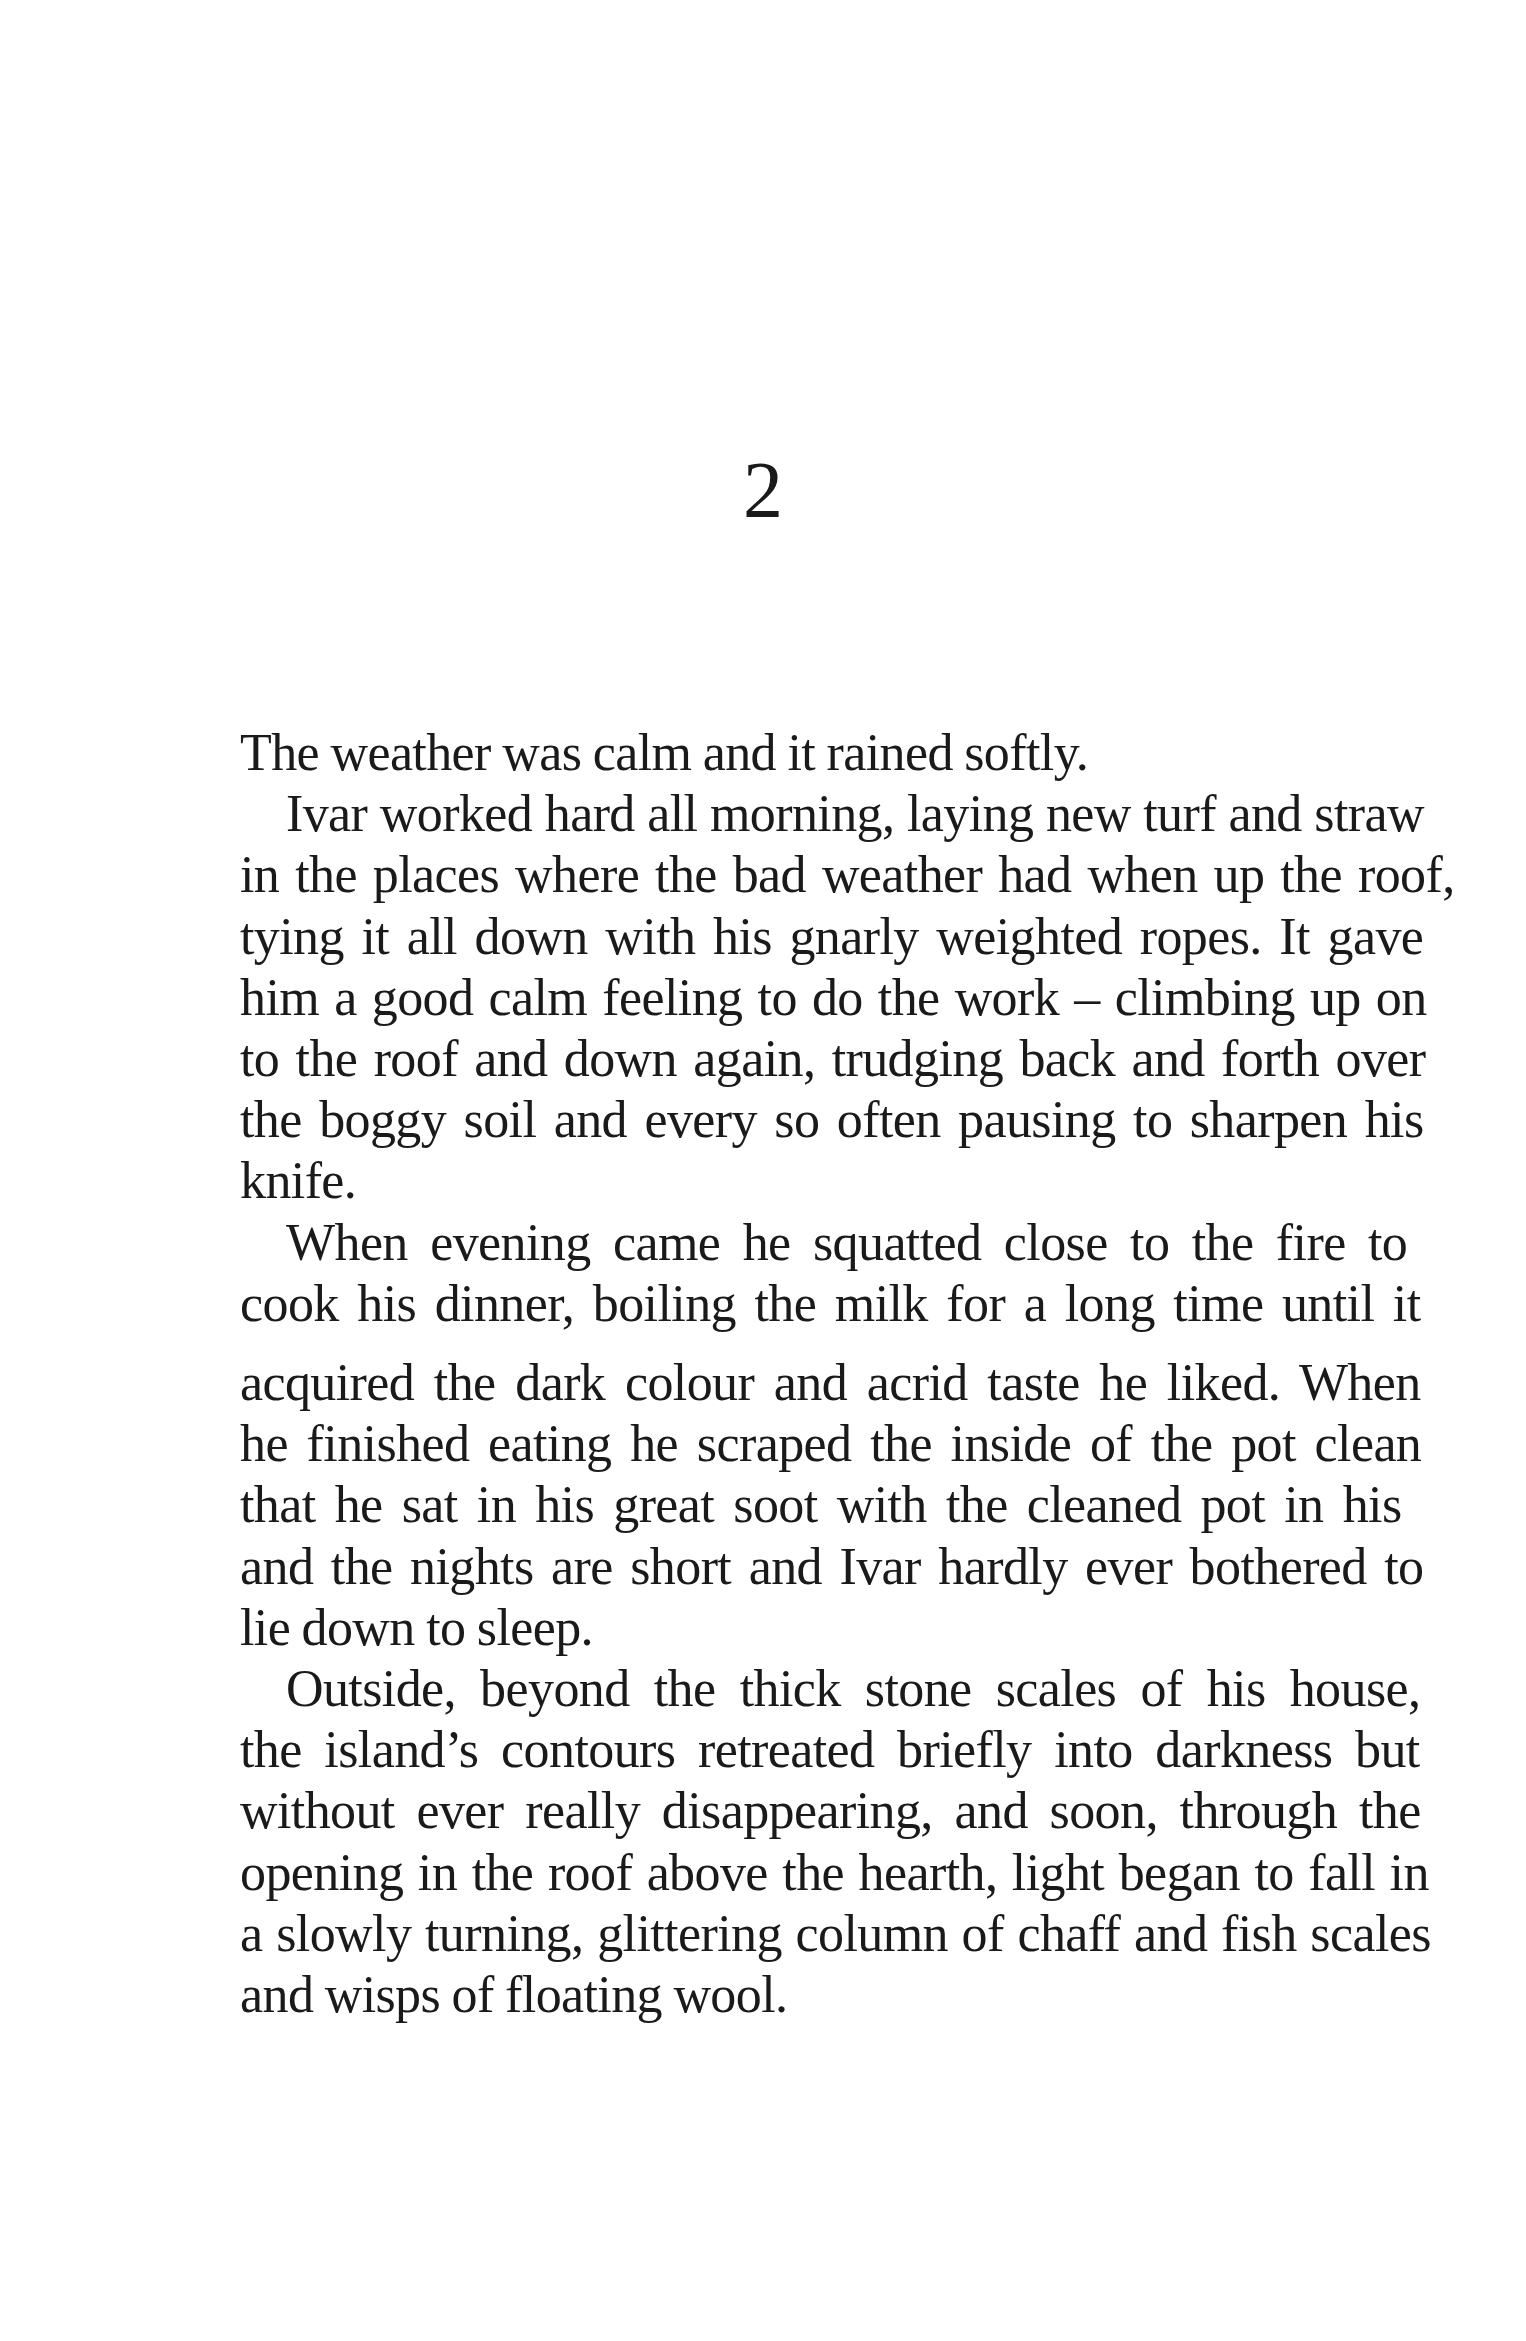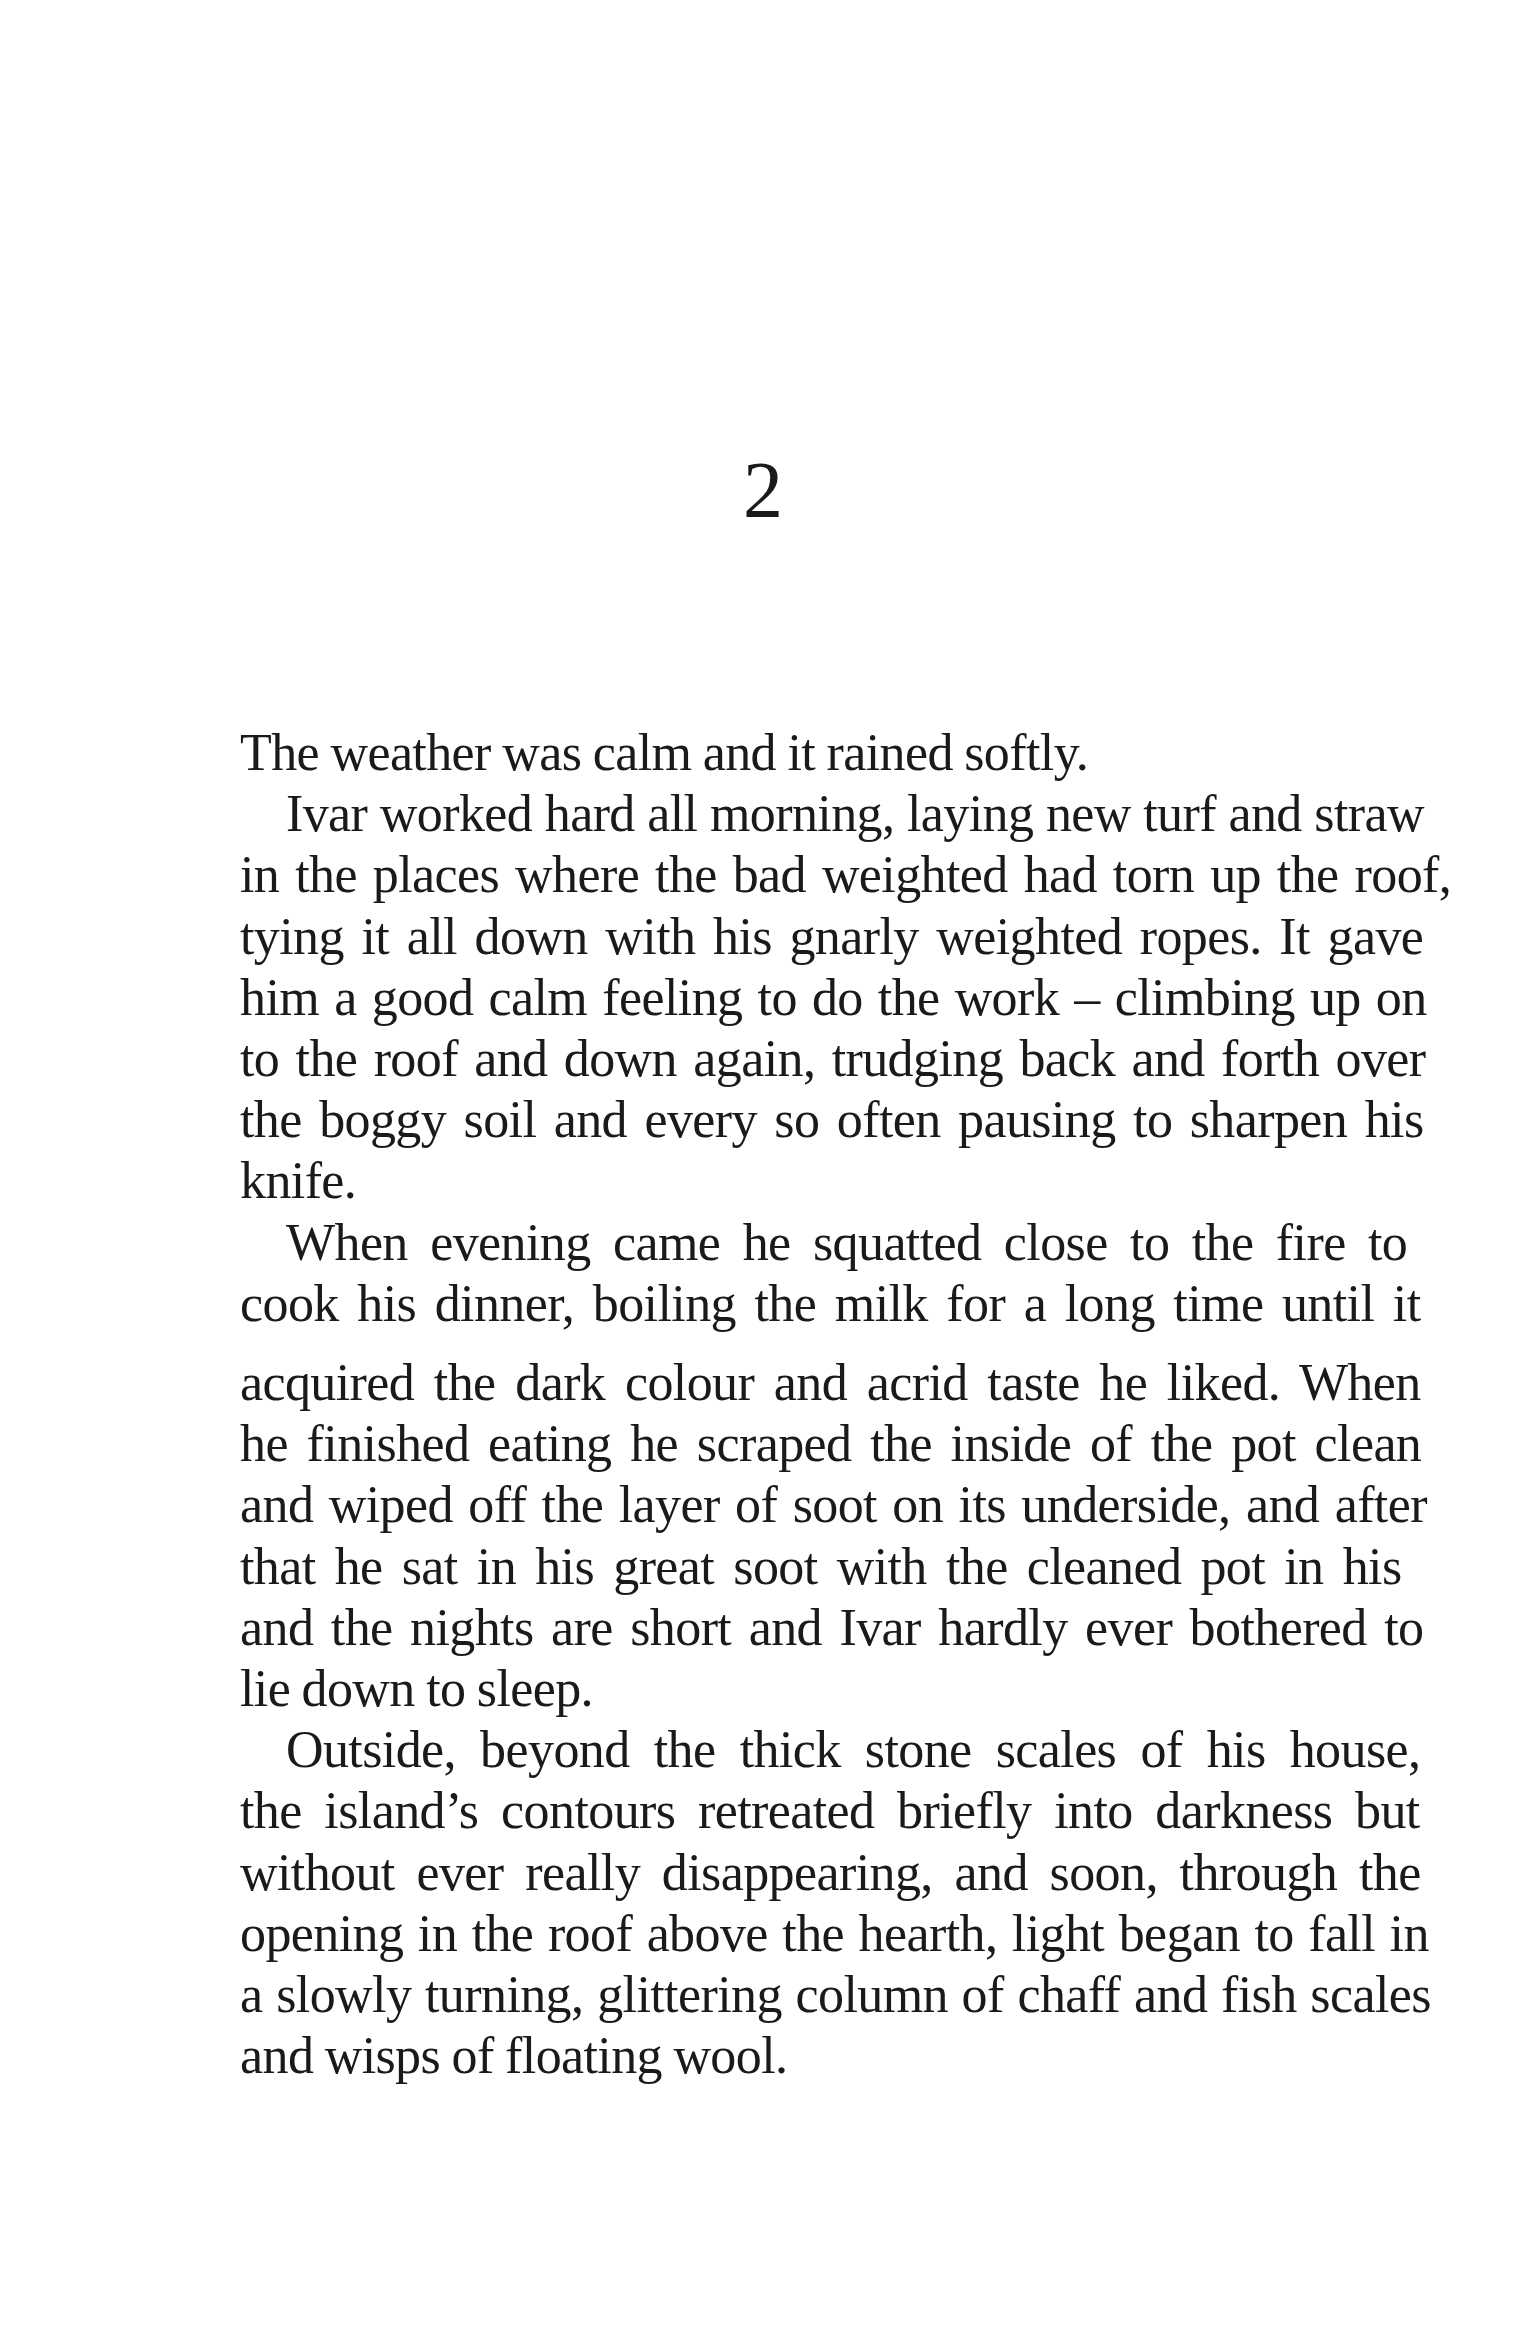--- a/index.html
+++ b/index.html
@@ -68,33 +68,32 @@
 
 <div class="page">
   <h1 class="chapter-number">2</h1>
 
   <div class="body-text">
     <p class="para">
       <span class="line last" style="white-space: nowrap; display: block;">The weather was calm and it rained softly.</span>
     </p>
     <p class="para indent" style="text-indent: 0px;">
       <span class="line" style="white-space: nowrap; display: block; padding-left: 46px; word-spacing: 0.144097px;">Ivar worked hard all morning, laying new turf and straw</span>
-      <span class="line" style="white-space: nowrap; display: block; word-spacing: 3.52699px;">in the places where the bad weighted had torn up the roof,</span>
+      <span class="line" style="white-space: nowrap; display: block; word-spacing: 3.52699px;">in the places where the bad weather had when up the roof,</span>
       <span class="line" style="white-space: nowrap; display: block; word-spacing: 5.20312px;">tying it all down with his gnarly weighted ropes. It gave</span>
       <span class="line" style="white-space: nowrap; display: block; word-spacing: 2.70964px;">him a good calm feeling to do the work – climbing up on</span>
       <span class="line" style="white-space: nowrap; display: block; word-spacing: 3.93125px;">to the roof and down again, trudging back and forth over</span>
       <span class="line" style="white-space: nowrap; display: block; word-spacing: 5.02187px;">the boggy soil and every so often pausing to sharpen his</span>
       <span class="line last" style="white-space: nowrap; display: block;">knife.</span>
     </p>
     <p class="para indent" style="text-indent: 0px;">
       <span class="line" style="white-space: nowrap; display: block; padding-left: 46px; word-spacing: 10.0017px;">When evening came he squatted close to the fire to</span>
       <span class="line" style="white-space: nowrap; display: block; word-spacing: 6.16193px;">cook his dinner, boiling the milk for a long time until it</span>
       <span class="line" style="white-space: nowrap; display: block; word-spacing: 7.25694px; margin-top: 18px;">acquired the dark colour and acrid taste he liked. When</span>
       <span class="line" style="white-space: nowrap; display: block; word-spacing: 6.32031px;">he finished eating he scraped the inside of the pot clean</span>
-      <span class="line" style="white-space: nowrap; display: block; word-spacing: 3.03551px;">and wiped off the layer of soot on its underside, and after</span>
       <span class="line" style="white-space: nowrap; display: block; word-spacing: 6.73698px;">that he sat in his great soot with the cleaned pot in his</span>
       <span class="line" style="white-space: nowrap; display: block; word-spacing: 5.09844px;">and the nights are short and Ivar hardly ever bothered to</span>
       <span class="line last" style="white-space: nowrap; display: block;">lie down to sleep.</span>
     </p>
     <p class="para indent" style="text-indent: 0px;">
       <span class="line" style="white-space: nowrap; display: block; padding-left: 46px; word-spacing: 11.7559px;">Outside, beyond the thick stone scales of his house,</span>
       <span class="line" style="white-space: nowrap; display: block; word-spacing: 10.2388px;">the island’s contours retreated briefly into darkness but</span>
       <span class="line" style="white-space: nowrap; display: block; word-spacing: 9.3683px;">without ever really disappearing, and soon, through the</span>
       <span class="line" style="white-space: nowrap; display: block; word-spacing: 2.12642px;">opening in the roof above the hearth, light began to fall in</span>
       <span class="line" style="white-space: nowrap; display: block; word-spacing: 1.32465px;">a slowly turning, glittering column of chaff and fish scales</span>

